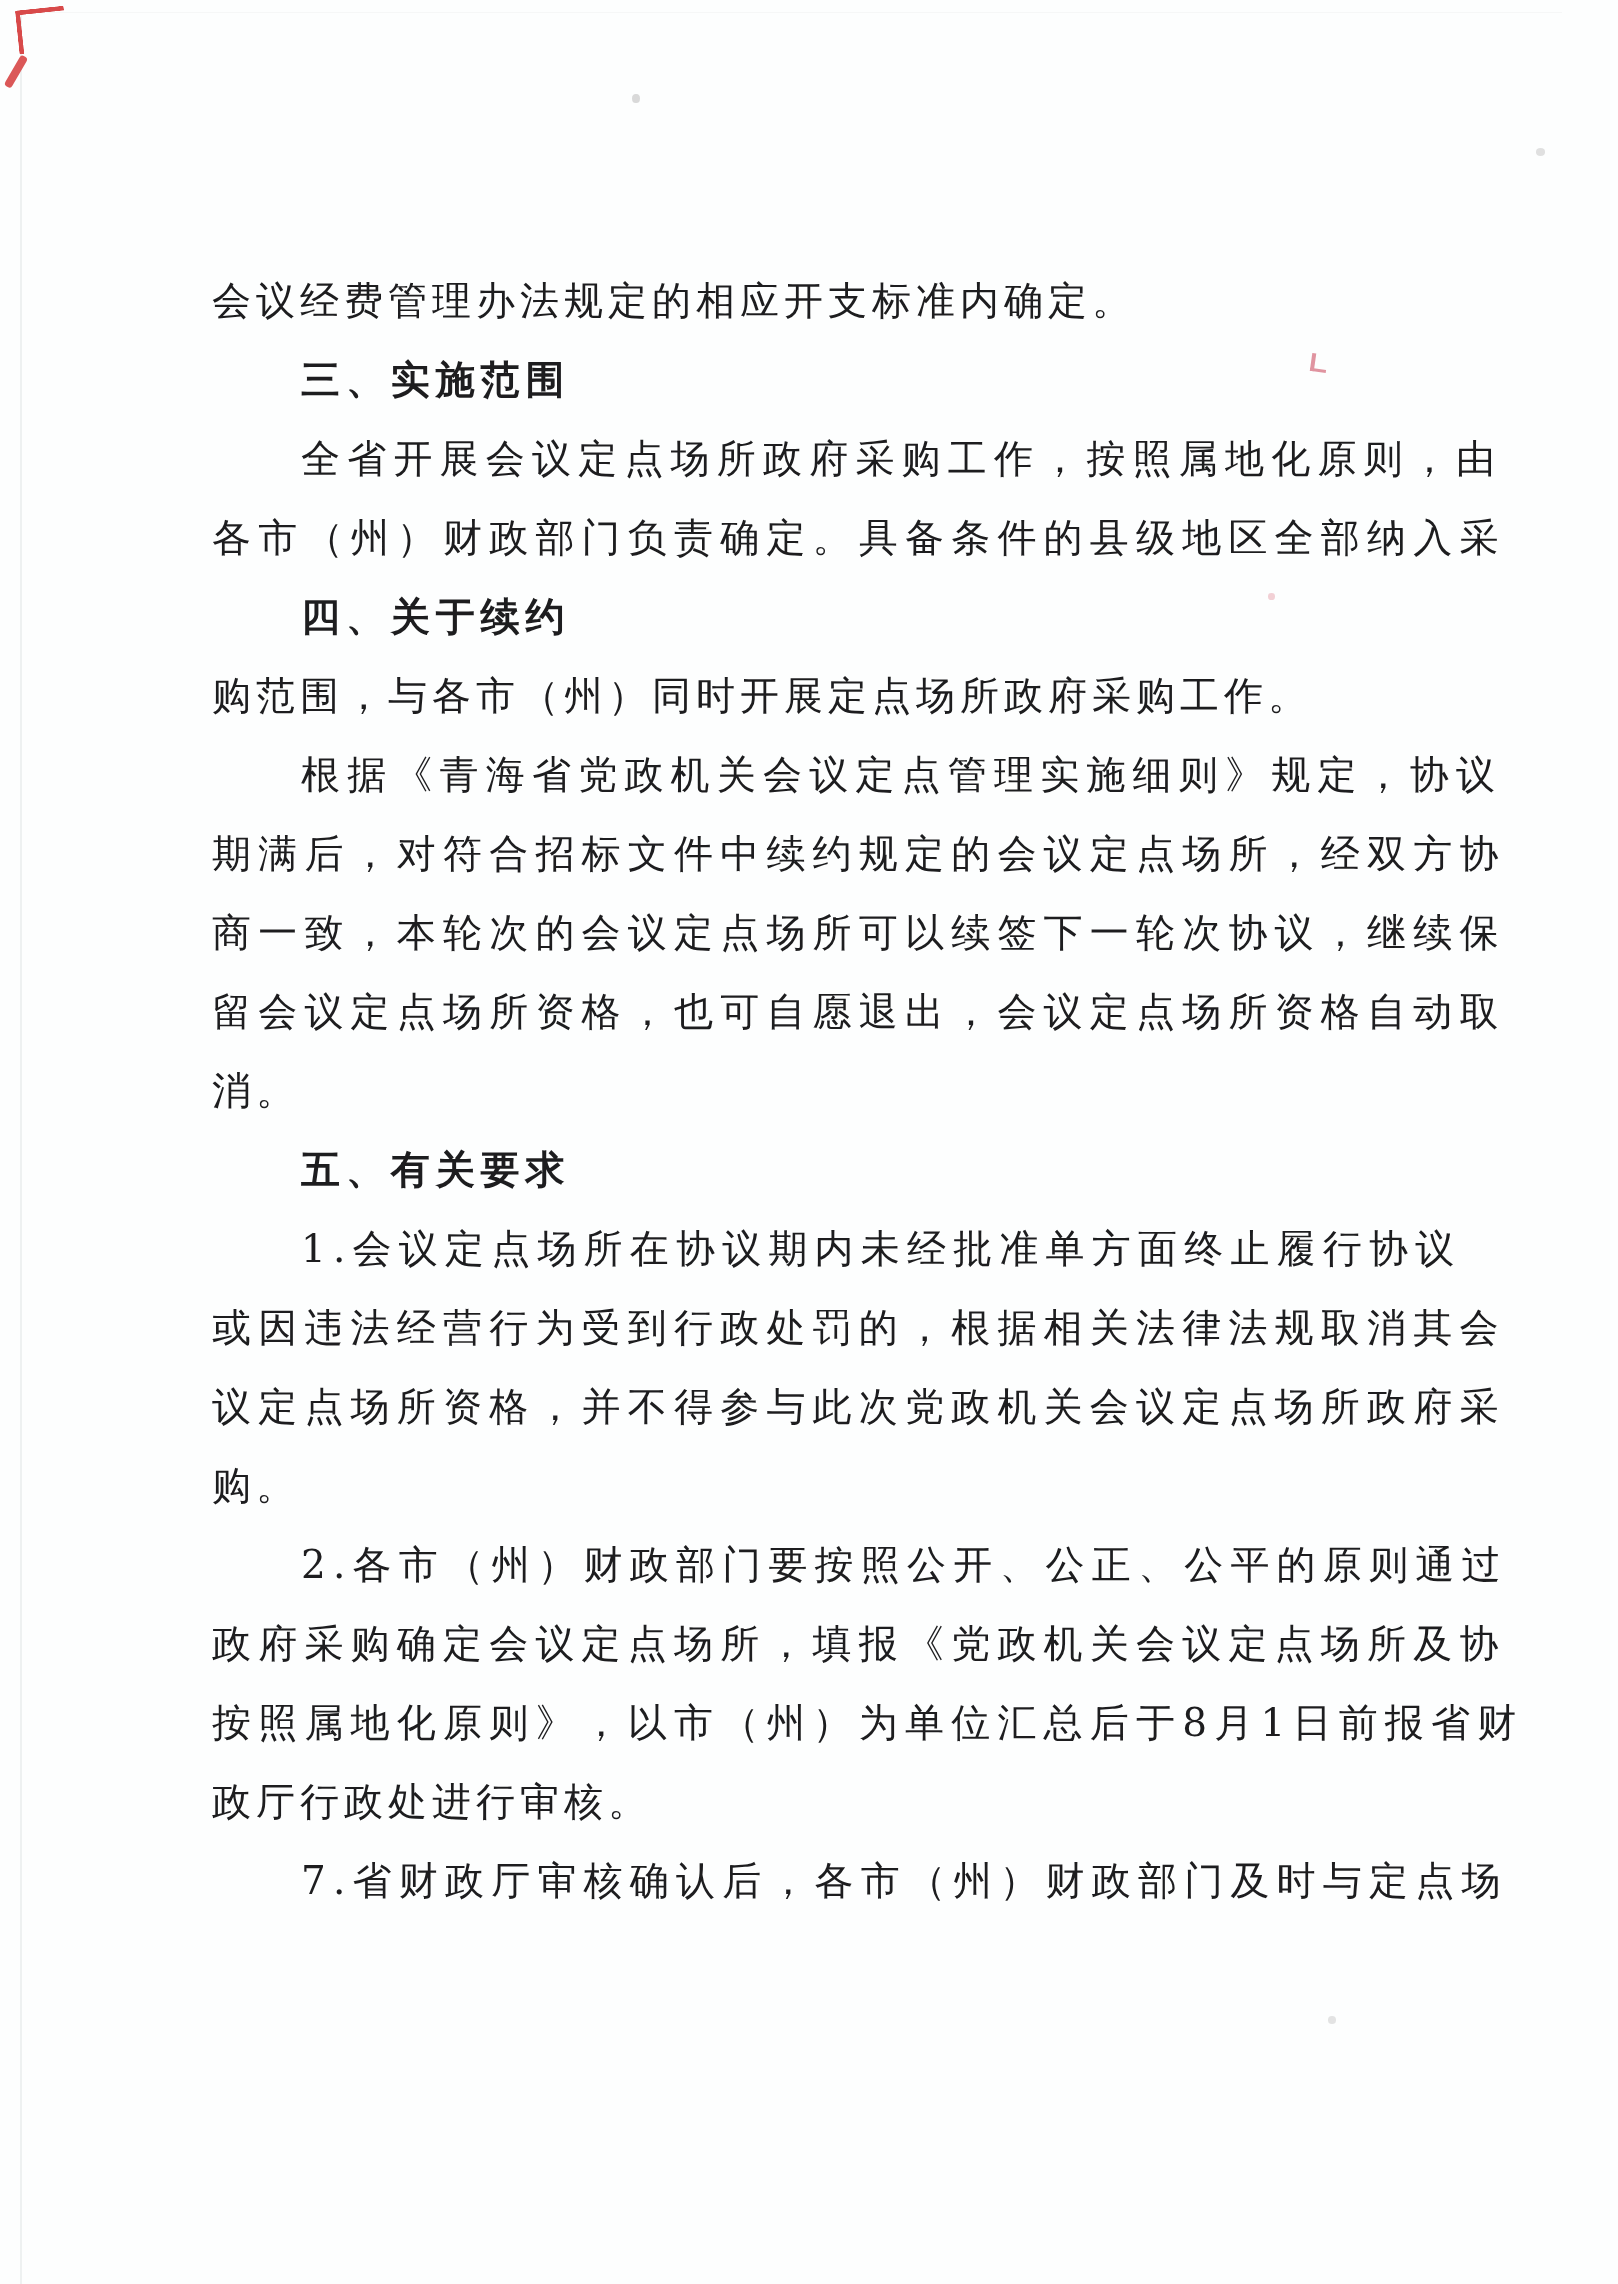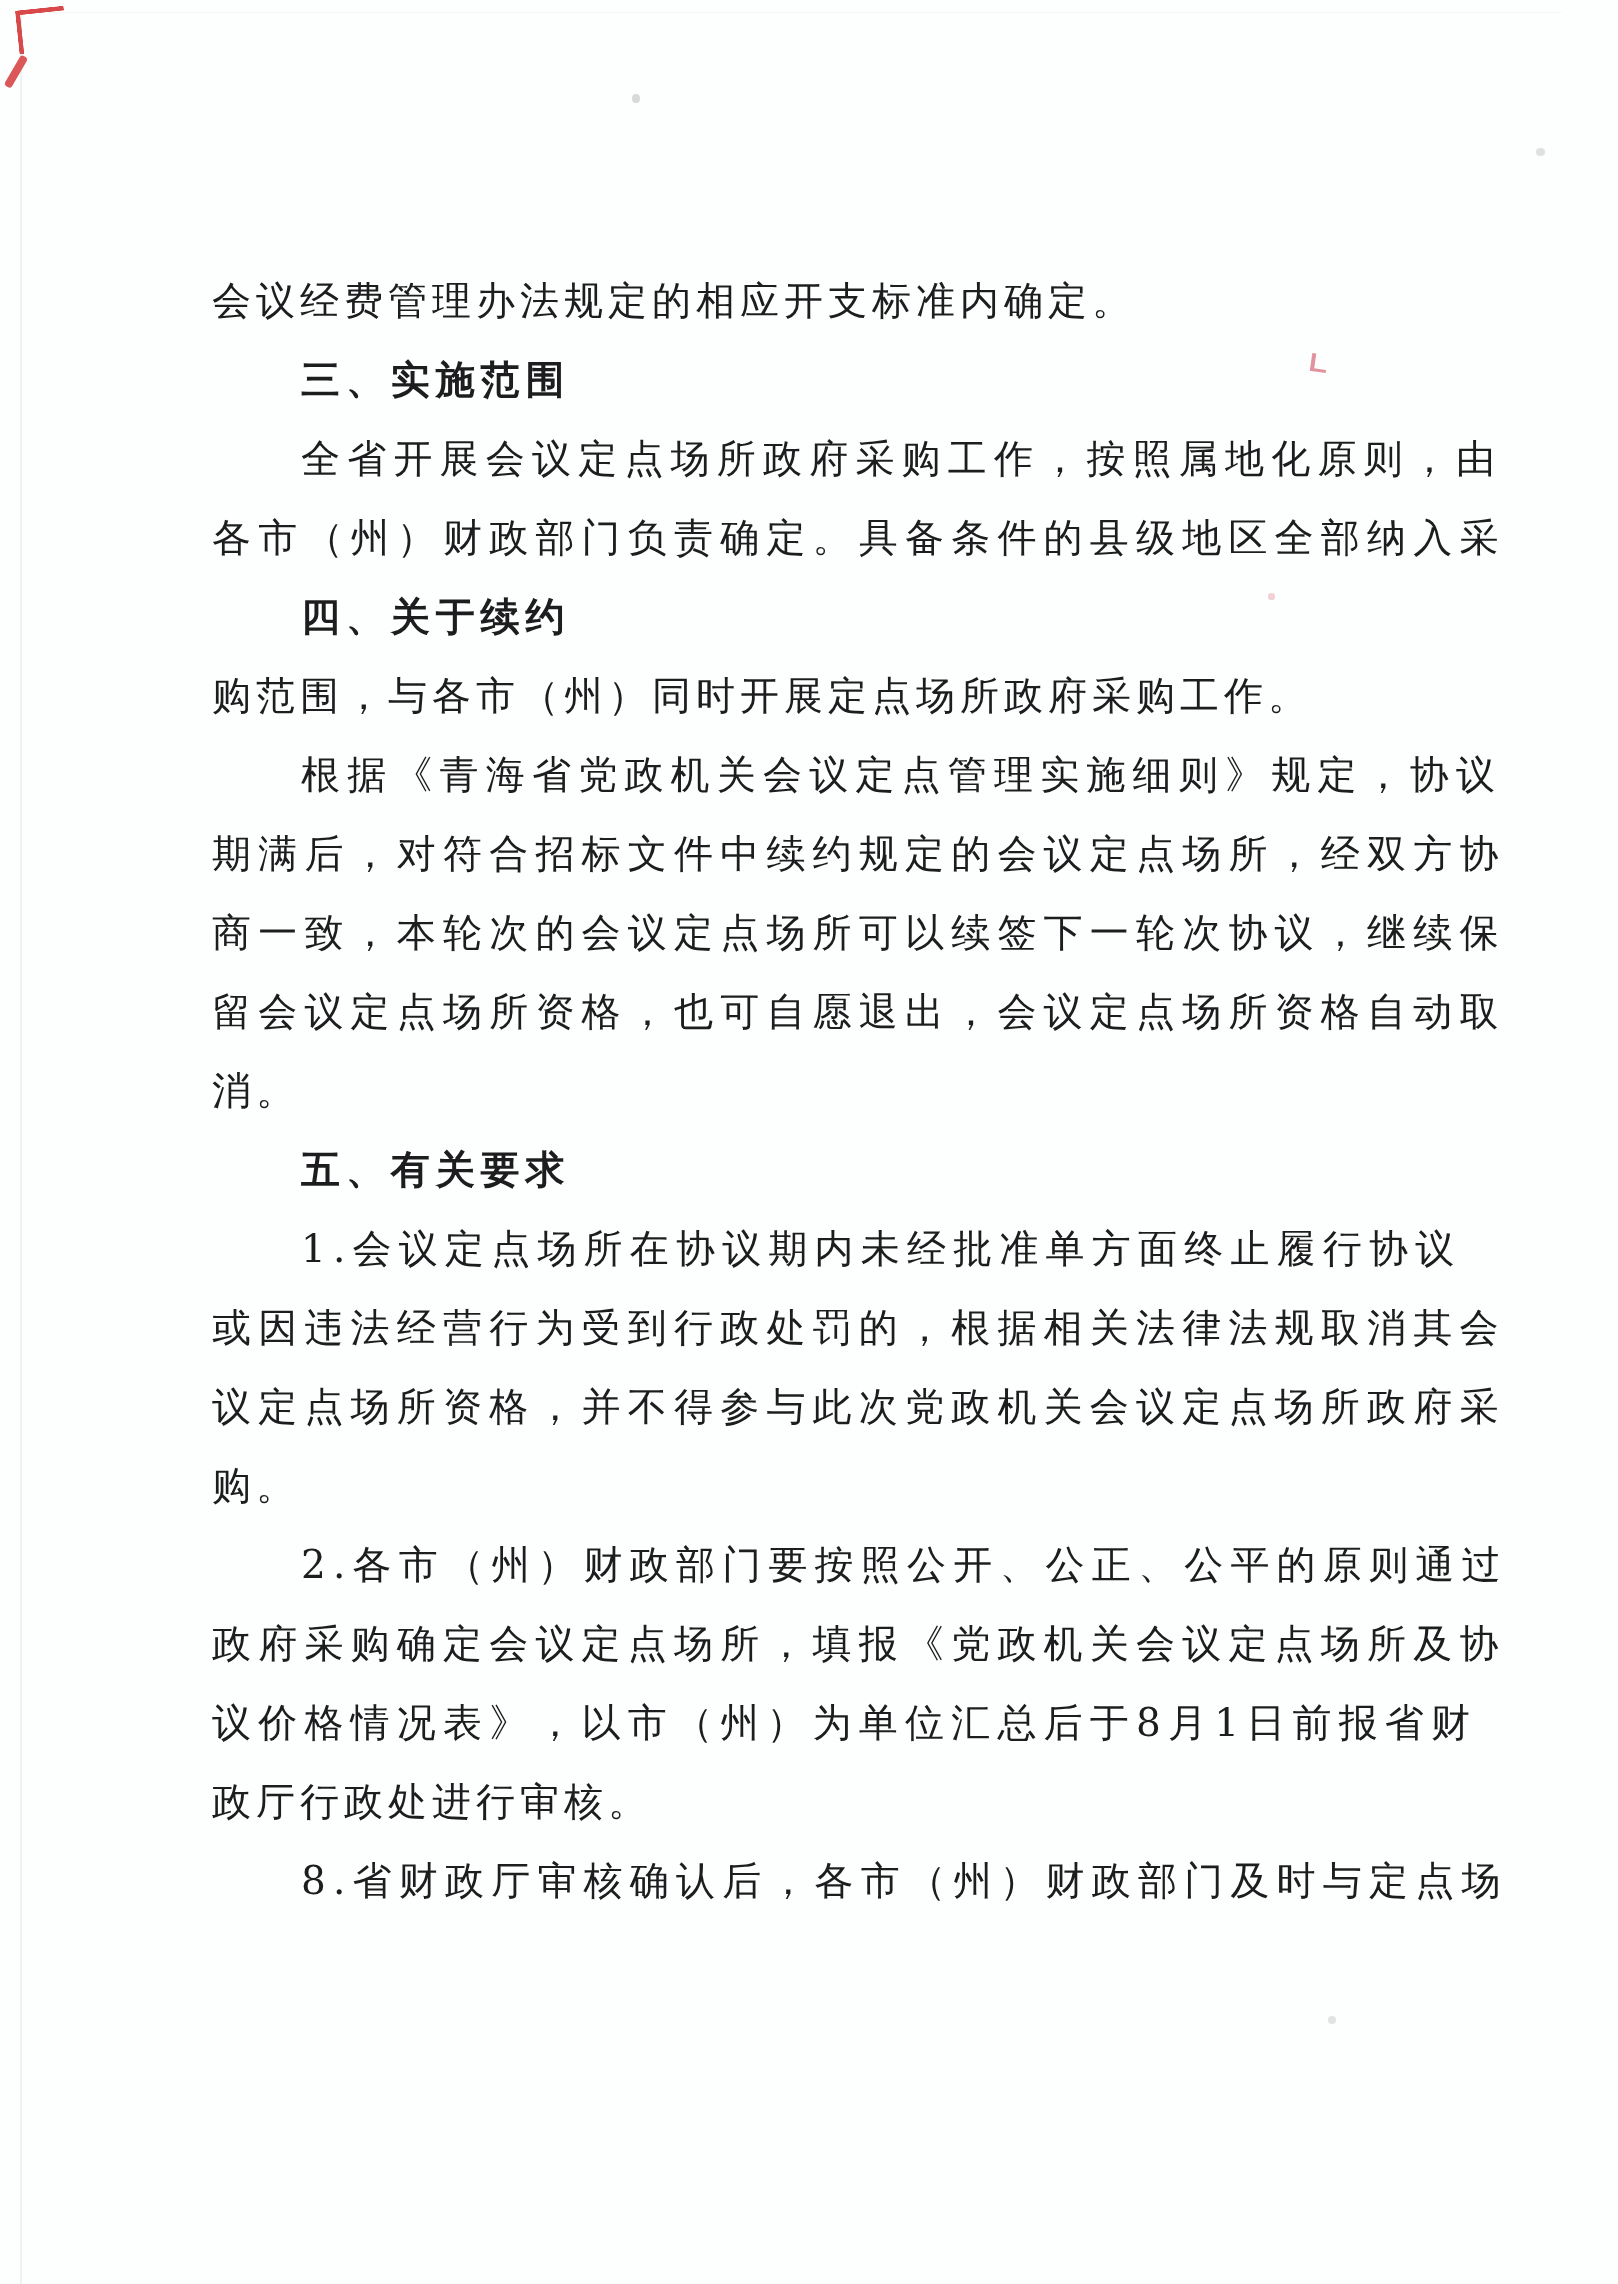--- a/index.html
+++ b/index.html
@@ -96,23 +96,23 @@
       <div class="line full">商一致，本轮次的会议定点场所可以续签下一轮次协议，继续保</div>
       <div class="line full">留会议定点场所资格，也可自愿退出，会议定点场所资格自动取</div>
       <div class="line end">消。</div>
       <div class="line heading indent">五、有关要求</div>
       <div class="line full indent">1.会议定点场所在协议期内未经批准单方面终止履行协议</div>
       <div class="line full">或因违法经营行为受到行政处罚的，根据相关法律法规取消其会</div>
       <div class="line full">议定点场所资格，并不得参与此次党政机关会议定点场所政府采</div>
       <div class="line end">购。</div>
       <div class="line full indent">2.各市（州）财政部门要按照公开、公正、公平的原则通过</div>
       <div class="line full">政府采购确定会议定点场所，填报《党政机关会议定点场所及协</div>
-      <div class="line full">议价格情况表》，以市（州）为单位汇总后于8月1日前报省财</div>
+      <div class="line full">按照属地化原则》，以市（州）为单位汇总后于8月1日前报省财</div>
       <div class="line end">政厅行政处进行审核。</div>
-      <div class="line full indent">8.省财政厅审核确认后，各市（州）财政部门及时与定点场</div>
+      <div class="line full indent">7.省财政厅审核确认后，各市（州）财政部门及时与定点场</div>
     </div>
   <div id="artifacts">
       <span class="artifact art-hook" style="left: 17px; top: 8.4px; width: 44px; height: 39px; color: rgb(216, 74, 74);"></span>
       <span class="artifact art-slash" style="left: 11.8px; top: 54px; width: 7.6px; height: 35px; color: rgb(219, 88, 88);"></span>
       <span class="artifact art-tick" style="left: 1311px; top: 354px; width: 11.8px; height: 15px; color: rgb(224, 148, 160);"></span>
       <span class="artifact art-dot" style="left: 1268px; top: 593px; width: 6.7px; height: 6.7px; color: rgb(238, 192, 199);"></span>
       <span class="artifact art-dot" style="left: 632px; top: 94px; width: 7.6px; height: 9.3px; color: rgb(204, 204, 204);"></span>
       <span class="artifact art-dot" style="left: 1536px; top: 148px; width: 9.3px; height: 7.6px; color: rgb(214, 214, 214);"></span>
       <span class="artifact art-dot" style="left: 1328px; top: 2016px; width: 7.6px; height: 7.6px; color: rgb(218, 218, 218);"></span>
     </div>

